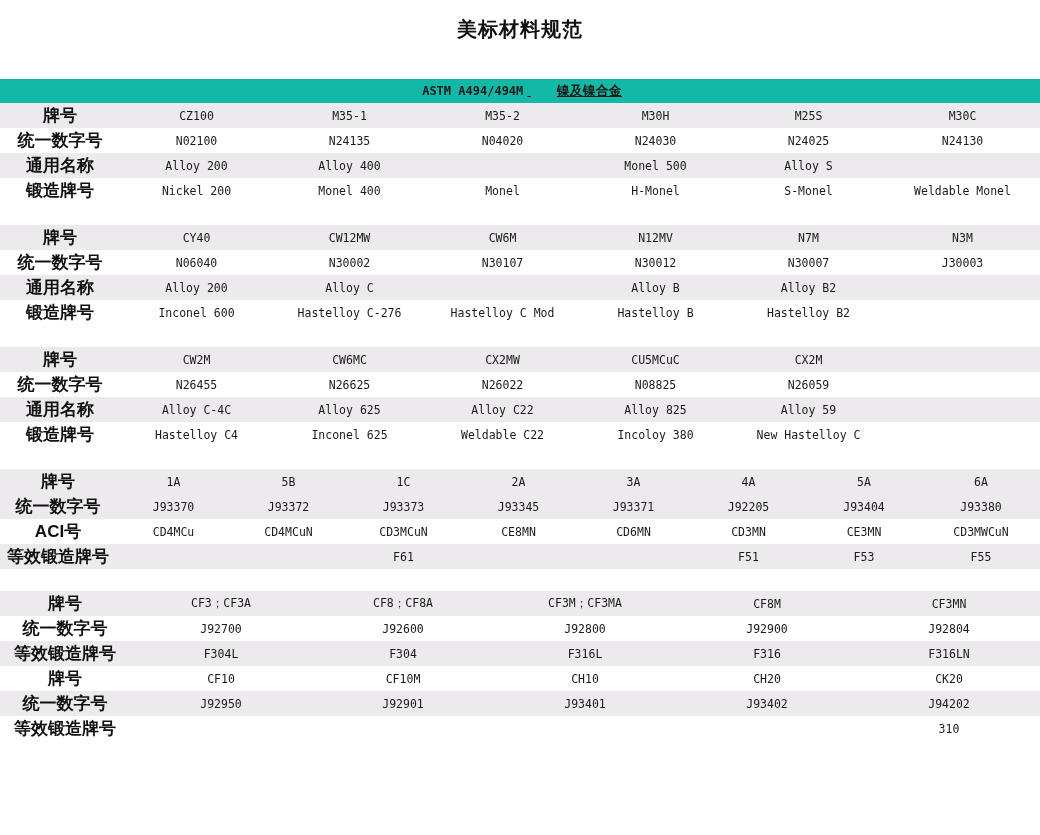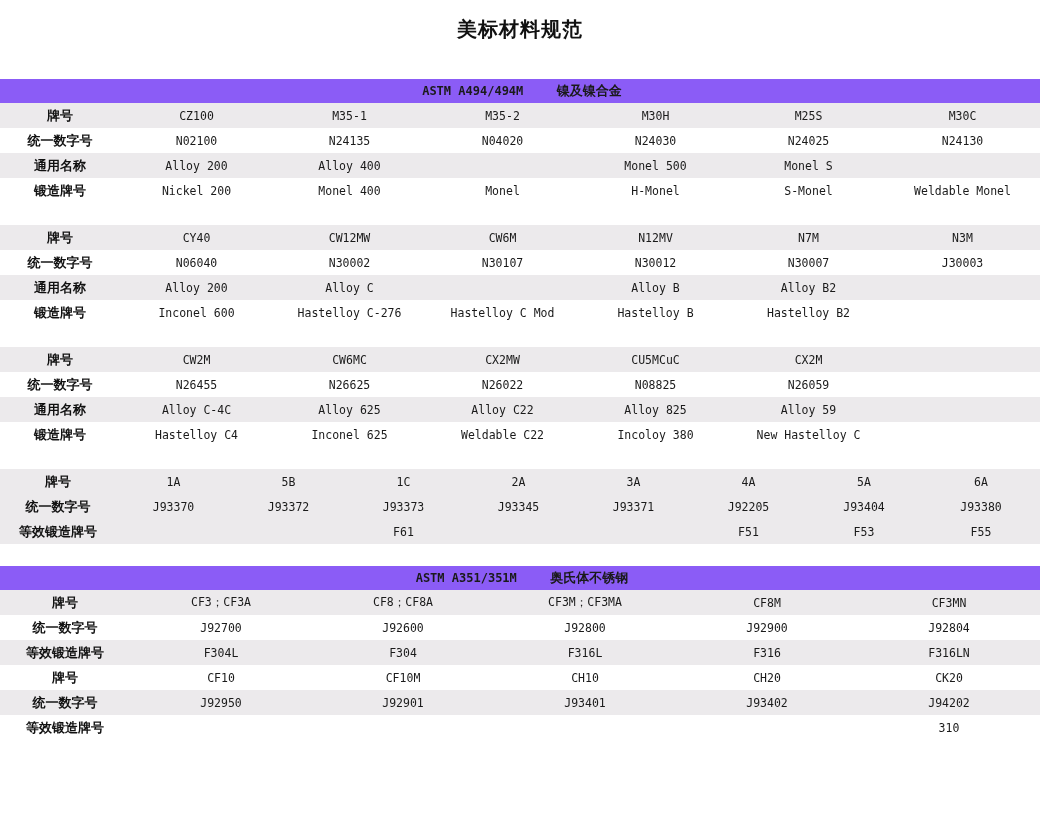--- a/index.html
+++ b/index.html
@@ -26,28 +26,29 @@
     color: #111;
   }
   .top-gap {
     height: 22px;
     background: #ffffff;
   }
   .section {
     margin: 0 0 0 0;
   }
   .section-header {
-    background: #8b5cf6;
+    background: #14b8a6;
     height: 24px;
     line-height: 24px;
     text-align: center;
     font-size: 12.5px;
     font-weight: bold;
     color: #1a1a1a;
     font-family: "Liberation Sans", sans-serif;
+    text-decoration: underline;
   }
   .section-header .astm {
     font-family: "DejaVu Sans Mono", monospace;
     font-weight: bold;
     letter-spacing: 0px;
     font-size: 12px;
   }
   .section-header .cn {
     margin-left: 26px;
     font-family: "Liberation Sans", sans-serif;
@@ -69,21 +70,21 @@
     text-align: center;
     padding: 0;
     height: 25px;
     vertical-align: middle;
     color: #1a1a1a;
     white-space: nowrap;
     overflow: hidden;
   }
   table.spec td.rowlabel {
     font-family: "Liberation Sans", sans-serif;
-    font-size: 13px;
+    font-size: 17px;
     font-weight: bold;
     text-align: center;
     color: #111;
     width: 120px;
   }
   tr.band td {
     background: #eceaec;
   }
   tr.white td {
     background: #ffffff;
@@ -149,21 +150,21 @@
           <td>N24030</td>
           <td>N24025</td>
           <td>N24130</td>
         </tr>
         <tr class="band">
           <td class="rowlabel">通用名称</td>
           <td>Alloy 200</td>
           <td>Alloy 400</td>
           <td></td>
           <td>Monel 500</td>
-          <td>Monel S</td>
+          <td>Alloy S</td>
           <td></td>
         </tr>
         <tr class="white">
           <td class="rowlabel">锻造牌号</td>
           <td>Nickel 200</td>
           <td>Monel 400</td>
           <td>Monel</td>
           <td>H-Monel</td>
           <td>S-Monel</td>
           <td>Weldable Monel</td>
@@ -285,42 +286,49 @@
           <td class="rowlabel">统一数字号</td>
           <td>J93370</td>
           <td>J93372</td>
           <td>J93373</td>
           <td>J93345</td>
           <td>J93371</td>
           <td>J92205</td>
           <td>J93404</td>
           <td>J93380</td>
         </tr>
+        <tr class="white">
+          <td class="rowlabel">ACI号</td>
+          <td>CD4MCu</td>
+          <td>CD4MCuN</td>
+          <td>CD3MCuN</td>
+          <td>CE8MN</td>
+          <td>CD6MN</td>
+          <td>CD3MN</td>
+          <td>CE3MN</td>
+          <td>CD3MWCuN</td>
+        </tr>
         <tr class="band">
           <td class="rowlabel">等效锻造牌号</td>
           <td></td>
           <td></td>
           <td>F61</td>
           <td></td>
           <td></td>
           <td>F51</td>
           <td>F53</td>
           <td>F55</td>
         </tr>
       </tbody>
     </table>
   </div>
 
   <div class="gap"></div>
 
   <div class="section">
-    <div class="section-header">
-      <span class="astm grp">ASTM  A351/351M</span>
-      <span class="cn">奥氏体不锈钢</span>
-    </div>
     <table class="spec">
       <colgroup>
         <col style="width:130px">
           <col style="width:182px">
           <col style="width:182px">
           <col style="width:182px">
           <col style="width:182px">
           <col style="width:182px">
       </colgroup>
       <tbody>

